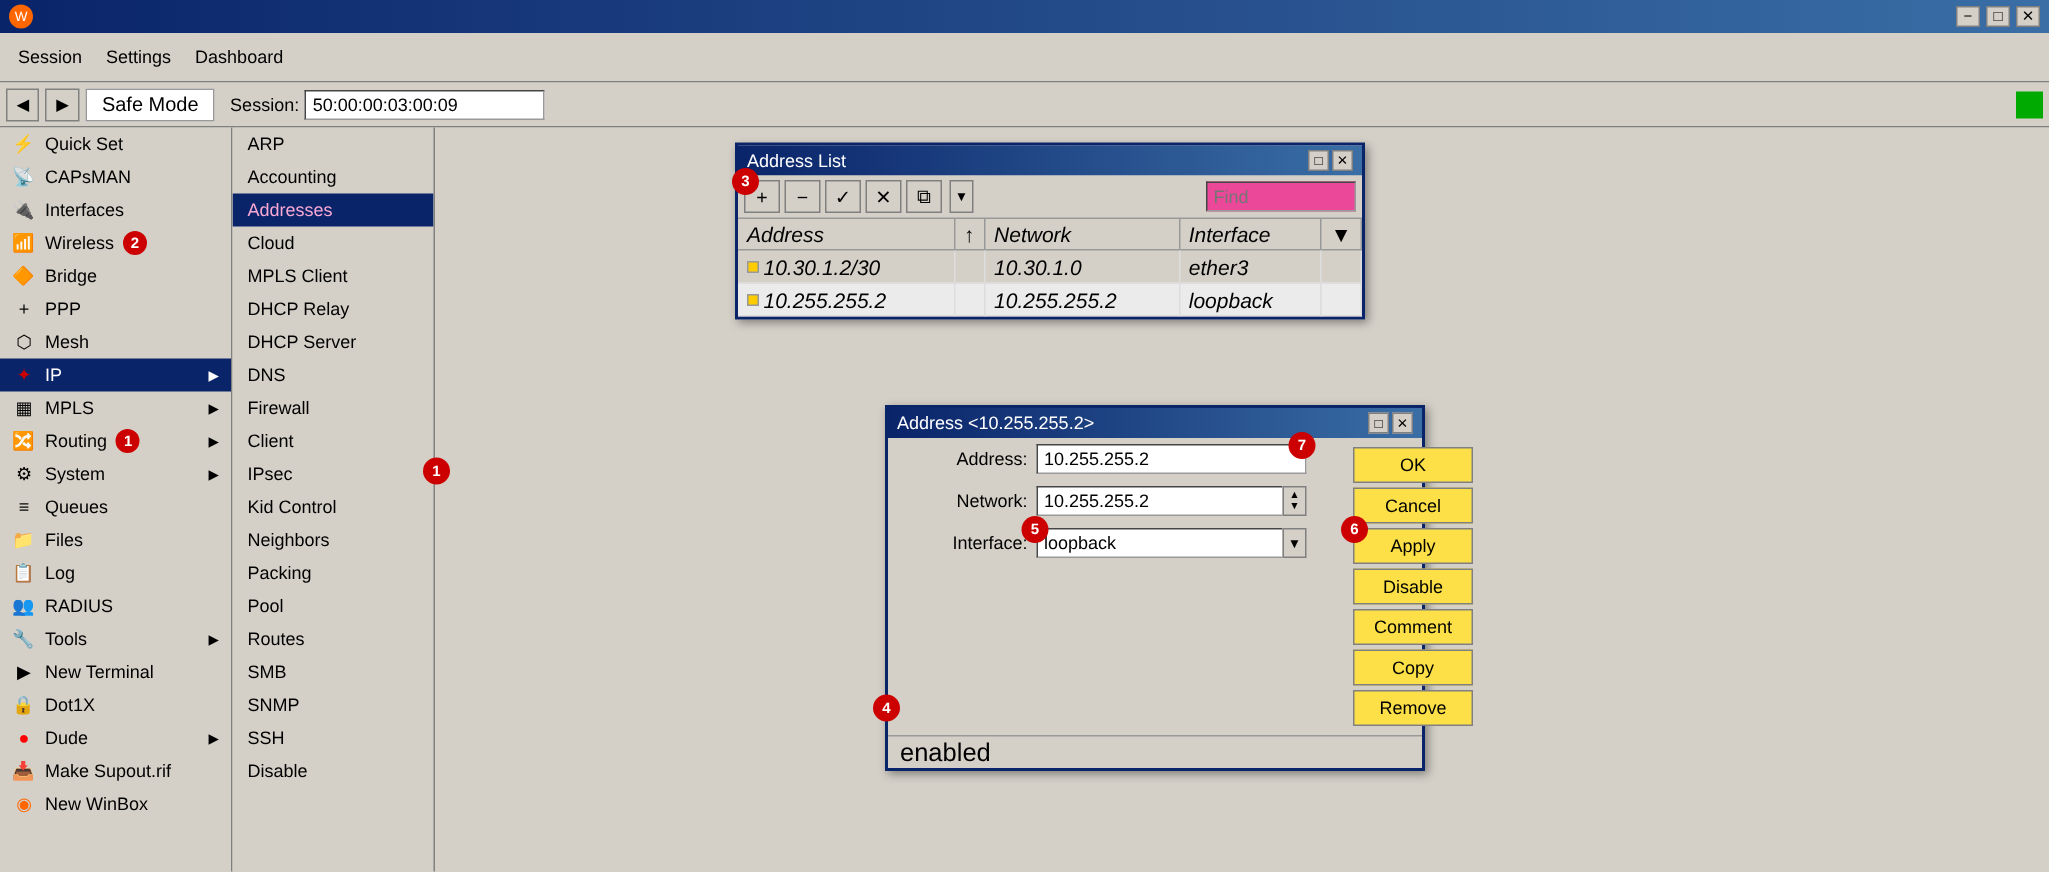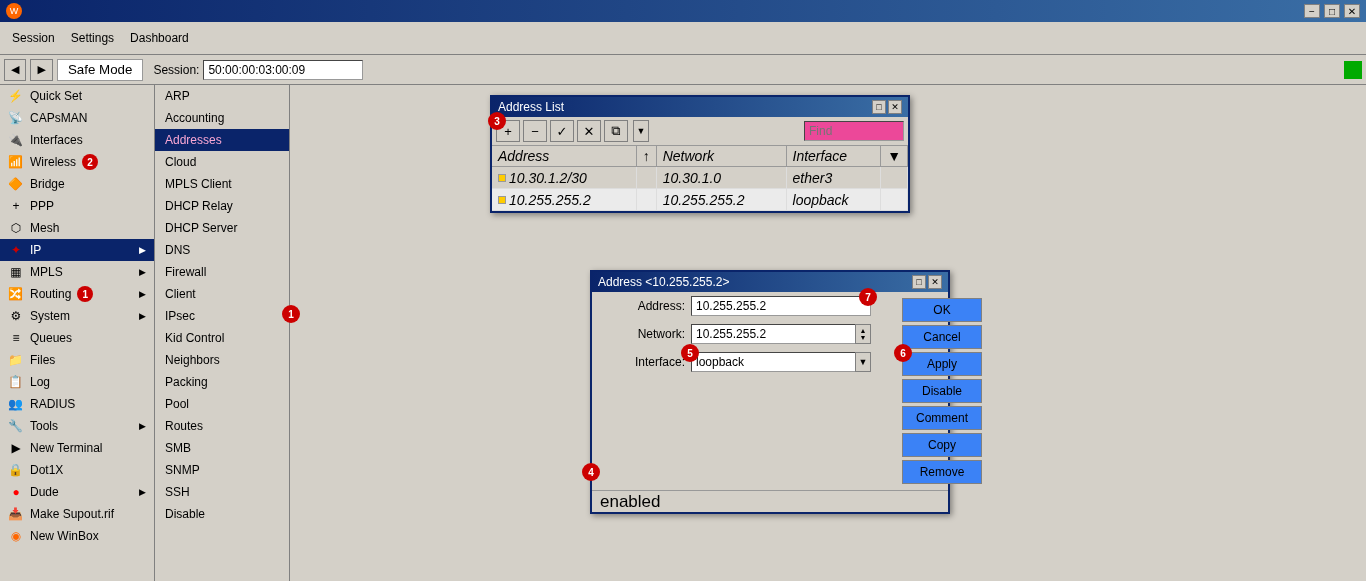--- a/index.html
+++ b/index.html
@@ -63,21 +63,21 @@
     .addr-edit-win { top: 185px; left: 300px; width: 360px; }
     .form-row { display: flex; align-items: center; padding: 4px 23px; gap: 6px; }
     .form-label { width: 70px; text-align: right; font-size: 12px; flex-shrink: 0; }
     .form-input { flex: 1; height: 20px; border: 1px inset #999; background: white; padding: 1px 4px; font-size: 12px; }
     .form-input-with-arrow { display: flex; flex: 1; }
     .form-input-with-arrow input { flex: 1; height: 20px; border: 1px inset #999; background: white; padding: 1px 4px; font-size: 12px; border-right: none; }
     .arrow-btn { width: 16px; height: 20px; background: #d4d0c8; border: 1px solid #808080; cursor: pointer; display: flex; flex-direction: column; align-items: center; justify-content: center; }
     .dropdown-wrapper { display: flex; flex: 1; }
     .dropdown-input { flex: 1; height: 20px; border: 1px inset #999; background: white; padding: 1px 4px; font-size: 12px; border-right: none; }
     .dropdown-btn { width: 16px; height: 20px; background: #d4d0c8; border: 1px solid #808080; cursor: pointer; display: flex; align-items: center; justify-content: center; font-size: 9px; }
-    .action-btn { width: 80px; height: 24px; background: #3b82f6; border: 1px solid #808080; cursor: pointer; font-size: 12px; }
+    .action-btn { width: 80px; height: 24px; background: #fde047; border: 1px solid #808080; cursor: pointer; font-size: 12px; }
     .status-bar { background: #d4d0c8; border-top: 1px solid #999; padding: 2px 8px; font-size: 17px; height: 22px; display: flex; align-items: center; }
     .edit-content { display: flex; }
     .edit-form { flex: 1; }
     .edit-buttons { display: flex; flex-direction: column; gap: 3px; padding: 6px 8px; }
     
     
     .num-badge { width: 18px; height: 18px; background: #cc0000; border-radius: 50%; color: white; font-size: 10px; font-weight: bold; display: inline-flex; align-items: center; justify-content: center; margin-right: 2px; }
 
     
     .icon-quick-set { color: #0080ff; }

